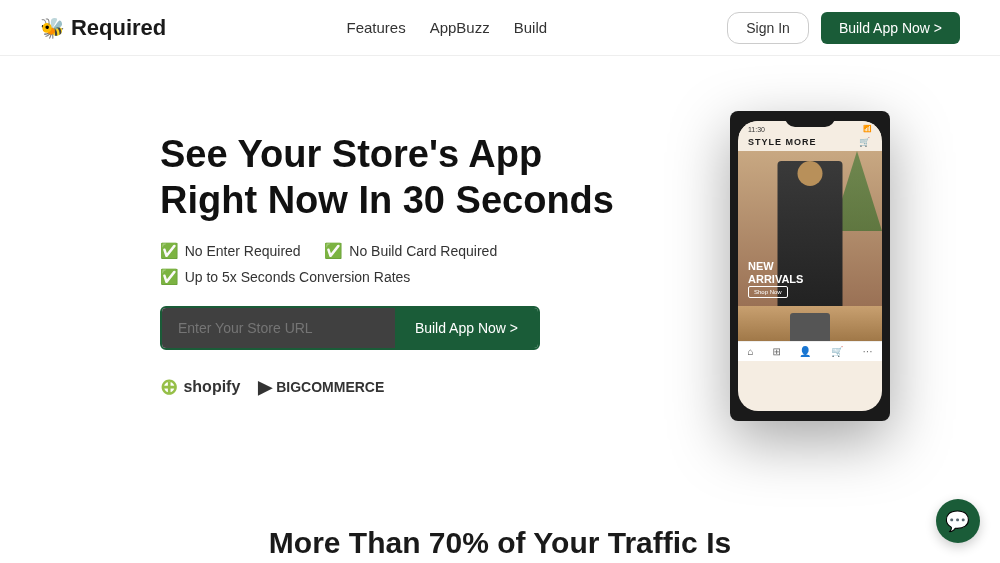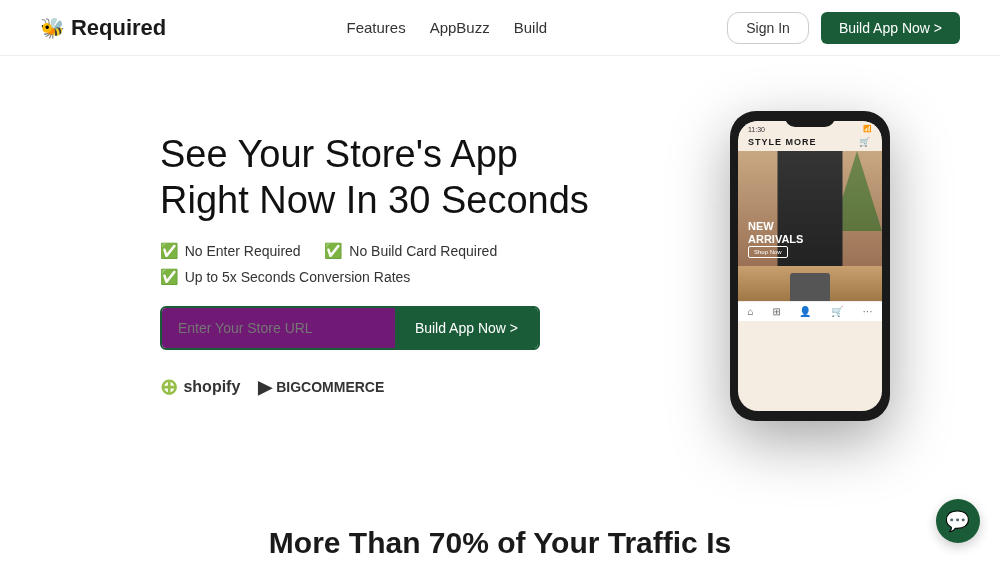--- a/index.html
+++ b/index.html
@@ -25,47 +25,47 @@
       padding: 8px 18px; border-radius: 6px; cursor: pointer; font-size: 14px; font-weight: 500;
     }
 
     
     .hero {
       display: flex; align-items: center; justify-content: space-between;
       padding: 40px 80px 40px 160px; min-height: 420px;
       max-width: 1000px; margin: 0 auto;
     }
     .hero-left { flex: 1; max-width: 460px; }
-    .hero-title { font-size: 38px; font-weight: 400; line-height: 1.2; color: #111; margin-bottom: 18px; }
+    .hero-title { font-size: 38px; font-weight: 700; line-height: 1.2; color: #111; margin-bottom: 18px; }
     .hero-badges { display: flex; flex-wrap: wrap; gap: 8px 24px; margin-bottom: 20px; }
     .badge-item { display: flex; align-items: center; gap: 6px; font-size: 14px; color: #333; }
     .badge-check { color: #1a5c38; font-size: 15px; }
     .hero-form { display: flex; margin-bottom: 24px; border: 2px solid #1a5c38; border-radius: 6px; overflow: hidden; max-width: 380px; }
     .hero-input {
       flex: 1; padding: 12px 16px; border: none; outline: none;
-      font-size: 14px; color: #999; background: #701a75;
+      font-size: 14px; color: #999; background: #404040;
     }
     .btn-build-hero {
       background: #1a5c38; color: #fff; border: none;
       padding: 12px 20px; cursor: pointer; font-size: 14px; font-weight: 500;
       white-space: nowrap;
     }
     .platform-logos { display: flex; align-items: center; gap: 18px; }
     .shopify-logo { display: flex; align-items: center; gap: 5px; font-size: 16px; font-weight: 600; color: #333; }
     .shopify-icon { color: #96bf48; font-size: 22px; }
     .bigcommerce-logo { display: flex; align-items: center; gap: 4px; font-size: 14px; font-weight: 700; color: #333; }
     .bigc-icon { color: #333; font-size: 18px; }
 
     
     .hero-right { flex: 0 0 220px; display: flex; justify-content: center; }
     .phone-wrap { position: relative; width: 160px; }
     .phone-outer {
       width: 160px; height: 310px;
       background: #1a1a1a;
-      border-radius: 26px;
+      border-radius: 8px;
       padding: 10px 8px;
       box-shadow: 0 20px 60px rgba(0,0,0,0.35);
       position: relative;
     }
     .phone-notch {
       width: 50px; height: 16px;
       background: #1a1a1a;
       border-radius: 0 0 10px 10px;
       position: absolute; top: 0; left: 50%; transform: translateX(-50%);
       z-index: 5;
@@ -80,21 +80,21 @@
     .phone-status-bar {
       display: flex; justify-content: space-between; align-items: center;
       padding: 4px 10px 2px; font-size: 7px; color: #333;
       background: #f5ede2;
     }
     .phone-header {
       display: flex; justify-content: space-between; align-items: center;
       padding: 2px 10px 4px; font-size: 9px; font-weight: 700; letter-spacing: 1px;
     }
     .phone-hero-img {
-      width: 100%; height: 115px;
+      width: 100%; height: 155px;
       background: linear-gradient(to bottom, #c8a882, #9a7155);
       position: relative; overflow: hidden;
     }
     .phone-hero-text {
       position: absolute; bottom: 20px; left: 10px; color: #fff; font-size: 11px; font-weight: 800; line-height: 1.2;
     }
     .phone-hero-btn {
       position: absolute; bottom: 8px; left: 10px;
       background: transparent; border: 1px solid #fff; color: #fff;
       font-size: 6px; padding: 2px 5px; border-radius: 2px;

